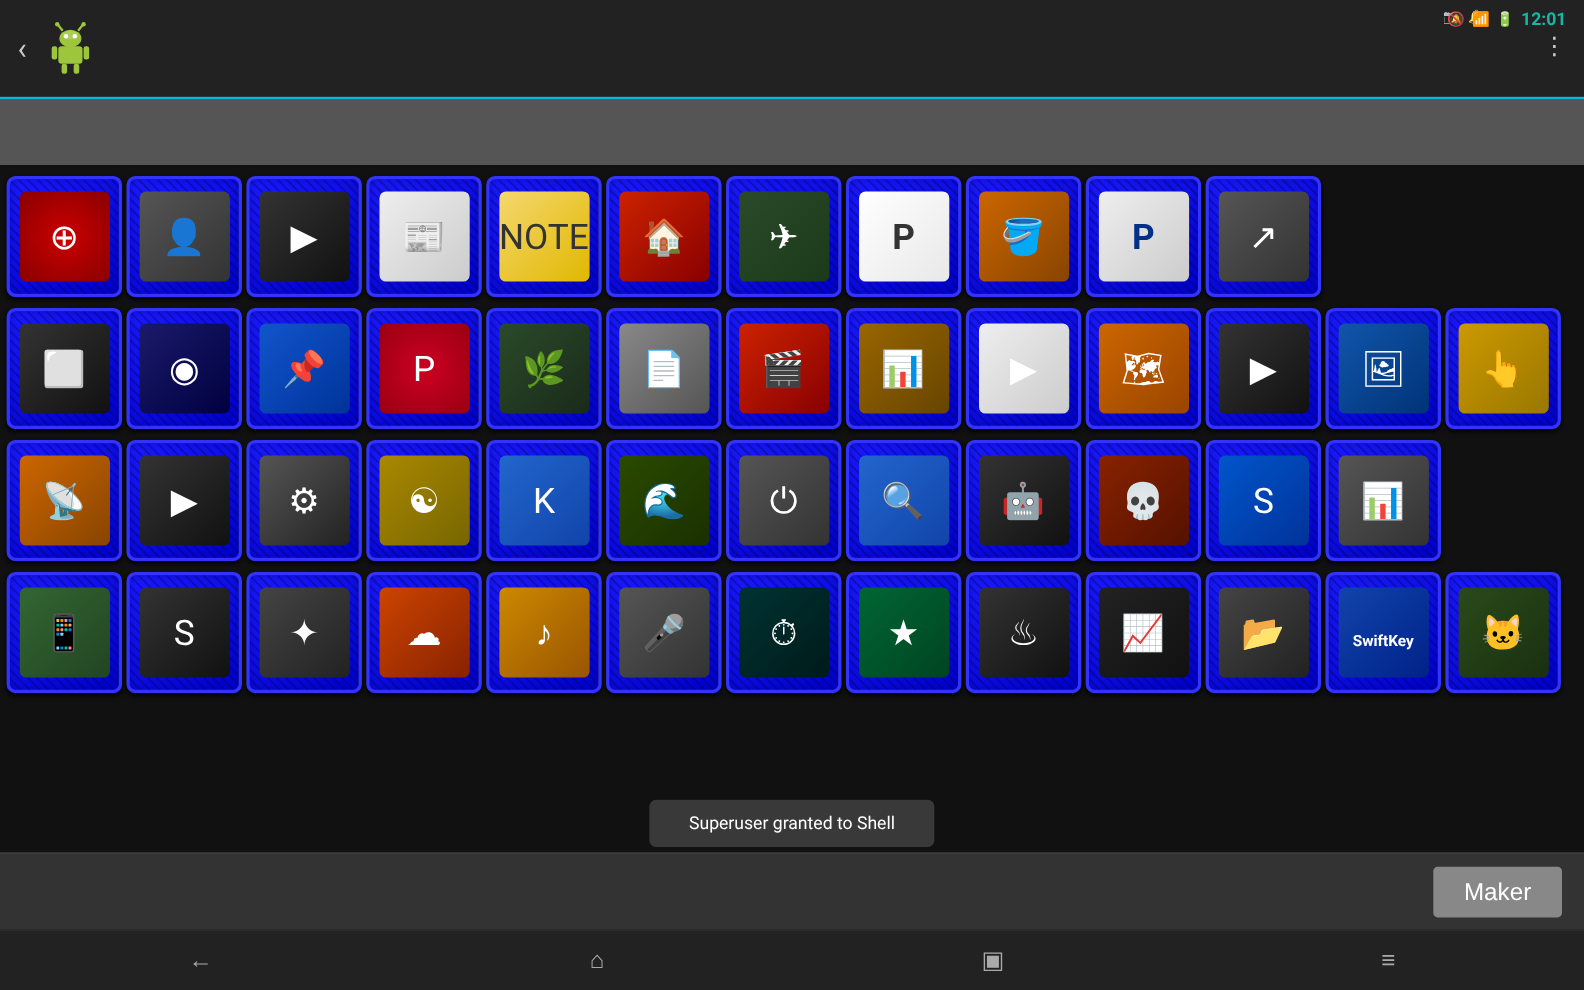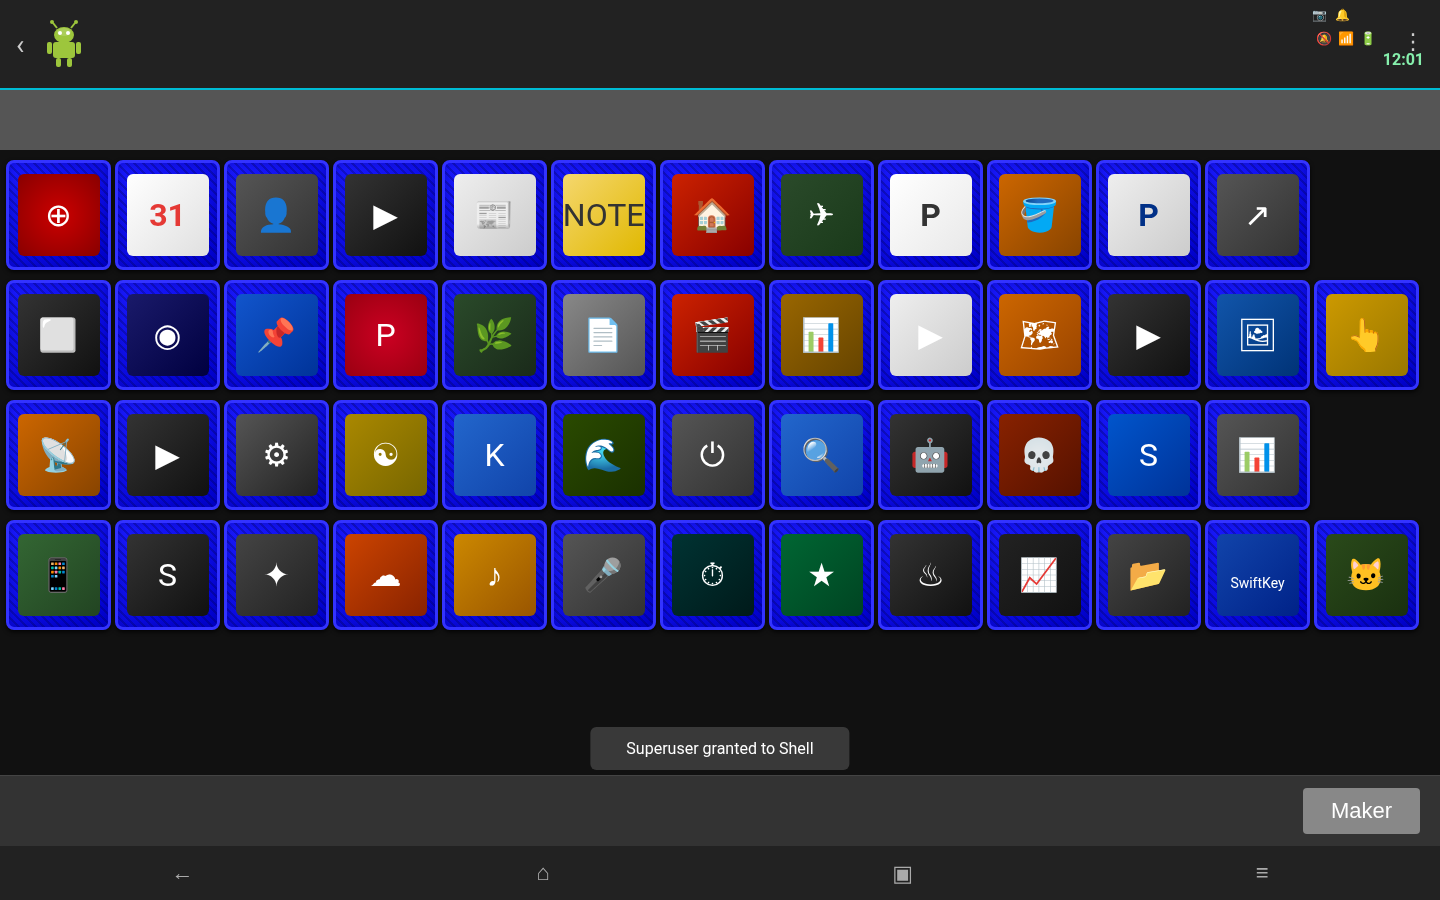--- a/index.html
+++ b/index.html
@@ -121,21 +121,21 @@
       background: #2a2a3a;
     }
 
     
     .icon-lifesaver { background: radial-gradient(circle, #cc0000, #880000); }
     .icon-calendar { background: linear-gradient(135deg, #ffffff, #e0e0e0); color: #333; font-size: 28px; font-weight: bold; }
     .icon-contacts { background: linear-gradient(135deg, #555, #333); }
     .icon-play { background: linear-gradient(135deg, #333, #111); }
     .icon-netflix { background: #c00; color: #fff; font-weight: bold; font-size: 18px; }
     .icon-news { background: linear-gradient(135deg, #eee, #ccc); color: #333; font-size: 10px; }
-    .icon-note { background: linear-gradient(135deg, #f5d76e, #e0b800); color: #333; font-size: 10px; justify-content: flex-end; }
+    .icon-note { background: linear-gradient(135deg, #f5d76e, #e0b800); color: #333; font-size: 10px; }
     .icon-home { background: linear-gradient(135deg, #cc2200, #880000); }
     .icon-green { background: linear-gradient(135deg, #2a4a2a, #1a3a1a); }
     .icon-pandora { background: linear-gradient(135deg, #fff, #e8e8e8); color: #333; font-size: 18px; font-weight: bold; }
     .icon-orange-bucket { background: linear-gradient(135deg, #cc6600, #884400); }
     .icon-paypal { background: linear-gradient(135deg, #eee, #ccc); color: #003087; font-size: 14px; font-weight: bold; }
     .icon-gray-arrow { background: linear-gradient(135deg, #555, #333); }
 
     
     .icon-camera { background: linear-gradient(135deg, #333, #111); }
     .icon-circular { background: linear-gradient(135deg, #1a1a6a, #000040); }
@@ -267,39 +267,34 @@
 
 
   <div style="position:absolute; top:8px; right:90px; display:flex; gap:8px; align-items:center;">
     <span style="font-size:12px; color:#aaa;">📷</span>
     <span style="font-size:12px; color:#aaa;">🔔</span>
   </div>
   <div style="position:absolute; top:8px; right:16px; display:flex; gap:6px; align-items:center;">
     <span style="font-size:13px; color:#ccc;">🔕</span>
     <span style="font-size:13px; color:#ccc;">📶</span>
     <span style="font-size:13px; color:#ccc;">🔋</span>
-    <span style="font-size:16px; color:#86efac; font-weight:bold;margin-top:42px;">12:01</span>
+    <span style="font-size:16px; color:#14b8a6; font-weight:bold;">12:01</span>
   </div>
 
   <div id="menu-btn" style="position:absolute; right:16px; bottom:14px; font-size:22px; color:#ccc;">⋮</div>
 </div>
 
 <div id="subheader"></div>
 
 <div id="content">
 
 <div class="app-row">
       <div class="app-icon-wrapper" title="Lifesaver">
         <div class="app-icon-inner icon-lifesaver">
           <span style="font-size: 32px;">⊕</span>
-        </div>
-      </div>
-      <div class="app-icon-wrapper" title="Calendar">
-        <div class="app-icon-inner icon-calendar">
-          <span style="font-size: 32px; font-weight: bold; color: rgb(229, 57, 53);">31</span>
         </div>
       </div>
       <div class="app-icon-wrapper" title="Contacts">
         <div class="app-icon-inner icon-contacts">
           <span style="font-size: 32px;">👤</span>
         </div>
       </div>
       <div class="app-icon-wrapper" title="Play">
         <div class="app-icon-inner icon-play">
           <span style="font-size: 32px;">▶</span>
@@ -526,21 +521,21 @@
           <span style="font-size: 32px;">📈</span>
         </div>
       </div>
       <div class="app-icon-wrapper" title="DarkFold">
         <div class="app-icon-inner icon-dark-fold">
           <span style="font-size: 32px;">📂</span>
         </div>
       </div>
       <div class="app-icon-wrapper" title="SwiftKey">
         <div class="app-icon-inner icon-swiftkey">
-          <span style="font-size: 14px; font-weight: normal; color: rgb(255, 255, 255); margin-top: 16px;">SwiftKey</span>
+          <span style="font-size: 14px; font-weight: bold; color: rgb(255, 255, 255); margin-top: 16px;">SwiftKey</span>
         </div>
       </div>
       <div class="app-icon-wrapper" title="Cat">
         <div class="app-icon-inner icon-cat">
           <span style="font-size: 32px;">🐱</span>
         </div>
       </div>
     </div>
   </div>
 

